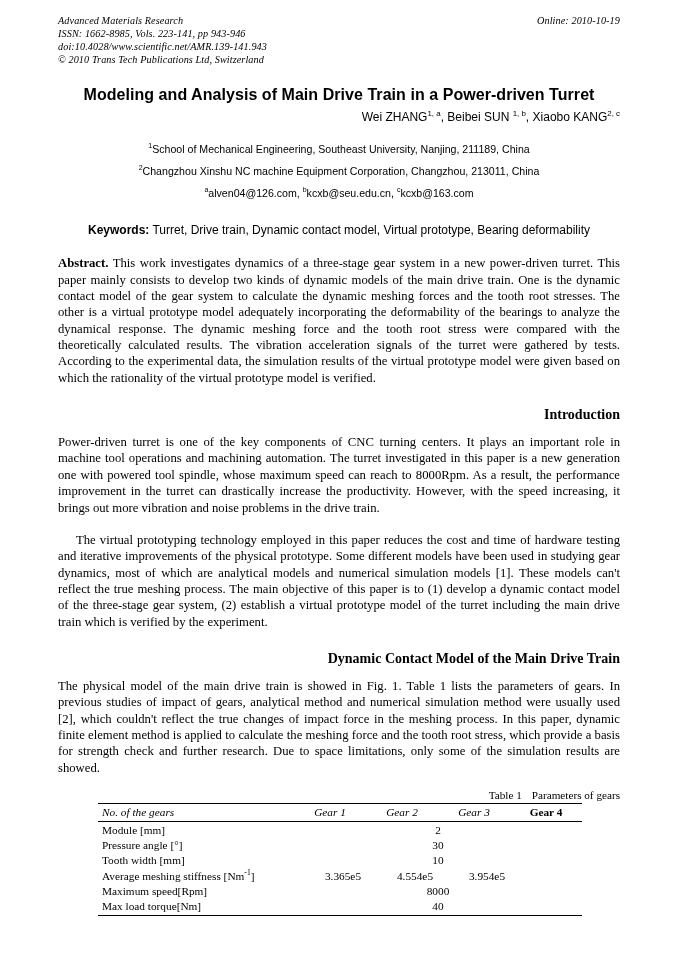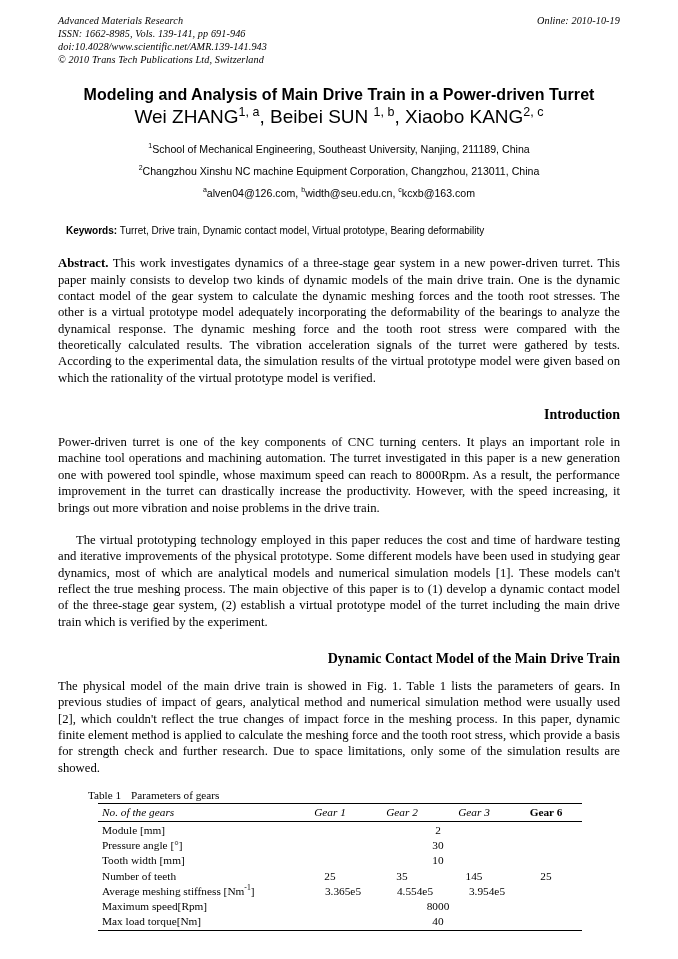--- a/index.html
+++ b/index.html
@@ -48,23 +48,23 @@
     margin-top: 19px;
     text-align: center;
     font-family: "Liberation Sans", "DejaVu Sans", sans-serif;
     font-weight: bold;
     font-size: 16px;
     line-height: 19px;
     letter-spacing: 0.05px;
   }
   .authors {
     margin-top: 4px;
-    text-align: center;
-    font-family: "Liberation Sans", "DejaVu Sans", sans-serif;
-    font-size: 19px;
+    text-align: right;
+    font-family: "Liberation Sans", "DejaVu Sans", sans-serif;
+    font-size: 12px;
     line-height: 18px;
   }
   .authors sup, .affil sup, .emails sup {
     font-size: 0.66em;
     vertical-align: super;
     line-height: 0;
   }
   .affil {
     margin-top: 12px;
     text-align: center;
@@ -78,24 +78,23 @@
     text-align: center;
     font-family: "Liberation Sans", "DejaVu Sans", sans-serif;
     font-size: 10.6px;
     line-height: 22px;
   }
 
   
   .keywords {
     margin-top: 19px;
     font-family: "Liberation Sans", "DejaVu Sans", sans-serif;
-    font-size: 10px;
+    font-size: 12px;
     line-height: 15px;
-    text-align: left;
-    margin-left: 8px;
+    text-align: center;
   }
   .keywords .kw-label {
     font-weight: bold;
   }
 
   
   .para {
     margin-top: 17px;
     font-size: 12.7px;
     line-height: 16.35px;
@@ -116,21 +115,21 @@
     line-height: 16px;
     text-align: right;
   }
   .section-head + .para { margin-top: 11px; }
 
   
   .table-wrap {
     margin-top: 12px;
   }
   .table-caption {
-    text-align: left;
+    text-align: right;
     font-size: 11.2px;
     line-height: 14px;
     margin-bottom: 1px;
     padding-left: 30px;
   }
   .table-caption .cap-gap { display: inline-block; width: 10px; }
 
   table.gears {
     border-collapse: collapse;
     width: 484px;
@@ -189,38 +188,38 @@
   .colw-g  { width: 72px; }
 </style>
 </head>
 <body>
 
 <div class="page">
 
   <div class="journal-header">
     <div class="online-date">Online: 2010-10-19</div>
     <div class="line">Advanced Materials Research</div>
-    <div class="line">ISSN: 1662-8985, Vols. 139-141, pp 691-946</div>
+    <div class="line">ISSN: 1662-8985, Vols. 223-141, pp 943-946</div>
     <div class="line">doi:10.4028/www.scientific.net/AMR.139-141.943</div>
     <div class="line">© 2010 Trans Tech Publications Ltd, Switzerland</div>
   </div>
 
   <div class="title">Modeling and Analysis of Main Drive Train in a Power-driven Turret</div>
 
   <div class="authors">
     <span>Wei ZHANG</span><sup>1, a</sup><span>, </span><span>Beibei SUN </span><sup>1, b</sup><span>, </span><span>Xiaobo KANG</span><sup>2, c</sup>
   </div>
 
   <div class="affil">
     <span class="affil-line"><sup>1</sup><span>School of Mechanical Engineering, Southeast University, Nanjing, 211189, China</span></span>
     <span class="affil-line"><sup>2</sup><span>Changzhou Xinshu NC machine Equipment Corporation, Changzhou, 213011, China</span></span>
   </div>
 
   <div class="emails">
-    <sup>a</sup><span>alven04@126.com, </span><sup>b</sup><span>width@seu.edu.cn, </span><sup>c</sup><span>kcxb@163.com</span>
+    <sup>a</sup><span>alven04@126.com, </span><sup>b</sup><span>kcxb@seu.edu.cn, </span><sup>c</sup><span>kcxb@163.com</span>
   </div>
 
   <div class="keywords">
     <span class="kw-label">Keywords:</span><span> Turret, Drive train, Dynamic contact model, Virtual prototype, Bearing deformability</span>
   </div>
 
   <div class="para">
     <span class="lead">Abstract.</span><span> This work investigates dynamics of a three-stage gear system in a new power-driven turret. This paper mainly consists to develop two kinds of dynamic models of the main drive train. One is the dynamic contact model of the gear system to calculate the dynamic meshing forces and the tooth root stresses. The other is a virtual prototype model adequately incorporating the deformability of the bearings to analyze the dynamical response. The dynamic meshing force and the tooth root stress were compared with the theoretically calculated results. The vibration acceleration signals of the turret were gathered by tests. According to the experimental data, the simulation results of the virtual prototype model were given based on which the rationality of the virtual prototype model is verified.</span>
   </div>
 
@@ -243,42 +242,35 @@
         <col class="colw-g">
         <col class="colw-g">
         <col class="colw-g">
       </colgroup>
       <thead>
         <tr>
           <th class="lbl">No. of the gears</th>
           <th>Gear 1</th>
           <th>Gear 2</th>
           <th>Gear 3</th>
-          <th class="g4">Gear 6</th>
+          <th class="g4">Gear 4</th>
         </tr>
       </thead>
       <tbody>
         <tr>
           <td class="lbl">Module [mm]</td>
           <td class="merged" colspan="4">2</td>
         </tr>
         <tr>
           <td class="lbl">Pressure angle [°]</td>
           <td class="merged" colspan="4">30</td>
         </tr>
         <tr>
           <td class="lbl">Tooth width [mm]</td>
           <td class="merged" colspan="4">10</td>
-        </tr>
-        <tr>
-          <td class="lbl">Number of teeth</td>
-          <td class="num">25</td>
-          <td class="num">35</td>
-          <td class="num">145</td>
-          <td class="num">25</td>
         </tr>
         <tr>
           <td class="lbl"><span>Average meshing stiffness [Nm</span><sup>-1</sup><span>]</span></td>
           <td class="stiff">3.365e5</td>
           <td class="stiff">4.554e5</td>
           <td class="stiff">3.954e5</td>
           <td></td>
         </tr>
         <tr>
           <td class="lbl">Maximum speed[Rpm]</td>

